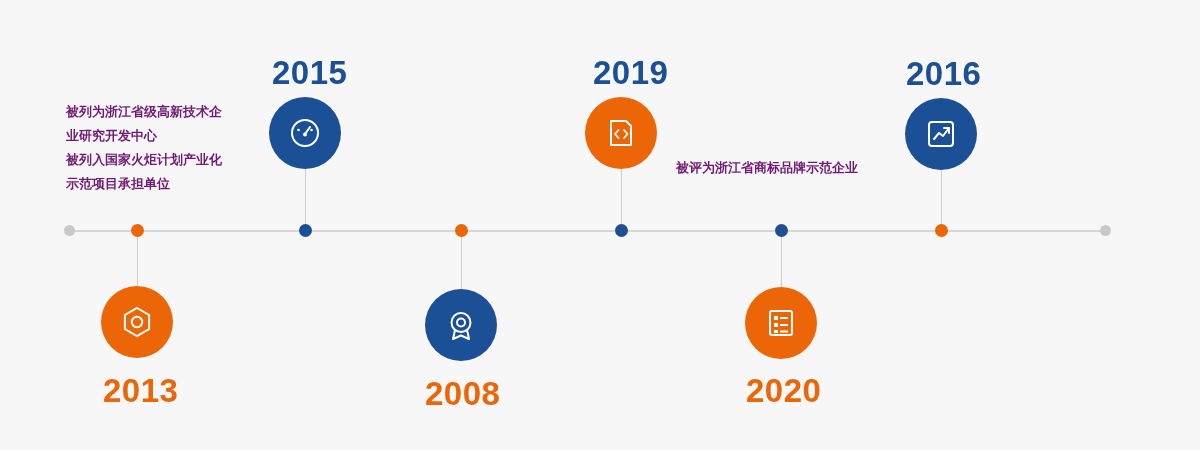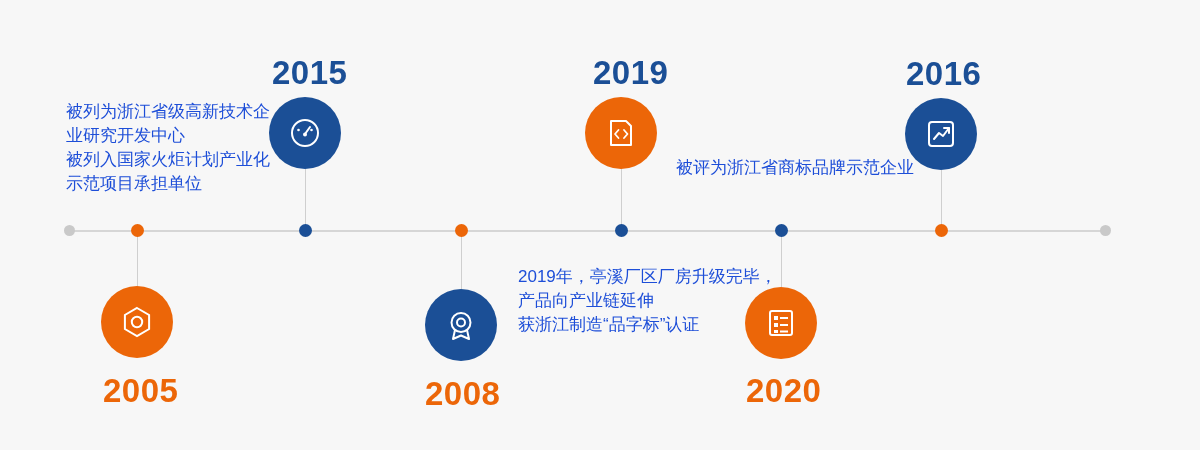--- a/index.html
+++ b/index.html
@@ -65,25 +65,26 @@
     letter-spacing:0.5px;
     white-space:nowrap;
     z-index:6;
   }
   .year.orange{color:#ec6608;}
   .year.blue{color:#1b4f96;}
 
   
   .desc{
     position:absolute;
-    font-size:17px;
+    font-size:13px;
     line-height:24px;
-    color:#1d4ed8;
+    color:#701a75;
     white-space:pre-line;
     z-index:3;
+    font-weight:bold;
   }
 </style>
 </head>
 <body>
 
 <div id="stage">
 
   <div class="axis-line"></div>
   <div class="axis-cap left"></div>
   <div class="axis-cap right"></div>
@@ -91,21 +92,21 @@
   <div class="stem" style="left:137px;top:231px;height:55px;"></div>
   <div class="node-dot orange" style="left:131px;"></div>
   <div class="badge orange" style="left:101px;top:286px;">
     <span>
       <svg width="34" height="34" viewBox="0 0 34 34">
         <polygon points="17,3 29.1,10 29.1,24 17,31 4.9,24 4.9,10" fill="none" stroke="#ffffff" stroke-width="2"></polygon>
         <circle cx="17" cy="17" r="5.2" fill="none" stroke="#ffffff" stroke-width="2"></circle>
       </svg>
     </span>
   </div>
-  <div class="year orange" style="left:103px;top:372px;">2005</div>
+  <div class="year orange" style="left:103px;top:372px;">2013</div>
   <div class="desc" style="left:66px;top:100px;width:210px;">被列为浙江省级高新技术企
 业研究开发中心
 被列入国家火炬计划产业化
 示范项目承担单位</div>
 
   <div class="stem" style="left:305px;top:145px;height:88px;"></div>
   <div class="node-dot blue" style="left:299px;"></div>
   <div class="badge blue" style="left:269px;top:97px;">
     <span>
       <svg width="34" height="34" viewBox="0 0 34 34">
@@ -137,23 +138,20 @@
   <div class="badge orange" style="left:585px;top:97px;">
     <span>
       <svg width="34" height="34" viewBox="0 0 34 34">
         <path d="M7 5 h15 l5 5 v19 h-20 z" fill="none" stroke="#ffffff" stroke-width="2" stroke-linejoin="round"></path>
         <path d="M14.5 14 L11 18 L14.5 22" fill="none" stroke="#ffffff" stroke-width="1.8" stroke-linecap="round" stroke-linejoin="round"></path>
         <path d="M20 14 L23.5 18 L20 22" fill="none" stroke="#ffffff" stroke-width="1.8" stroke-linecap="round" stroke-linejoin="round"></path>
       </svg>
     </span>
   </div>
   <div class="year blue" style="left:585px;top:54px;margin-left:8px;">2019</div>
-  <div class="desc" style="left:518px;top:265px;width:330px;">2019年，亭溪厂区厂房升级完毕，
-产品向产业链延伸
-获浙江制造“品字标”认证</div>
 
   <div class="stem" style="left:781px;top:231px;height:56px;"></div>
   <div class="node-dot blue" style="left:775px;"></div>
   <div class="badge orange" style="left:745px;top:287px;">
     <span>
       <svg width="34" height="34" viewBox="0 0 34 34">
         <rect x="6" y="5" width="22" height="24" rx="2" fill="none" stroke="#ffffff" stroke-width="2"></rect>
         <rect x="10" y="10" width="4" height="4" fill="#ffffff"></rect>
         <rect x="16" y="11" width="8" height="2" fill="#ffffff"></rect>
         <rect x="10" y="17" width="4" height="4" fill="#ffffff"></rect>

